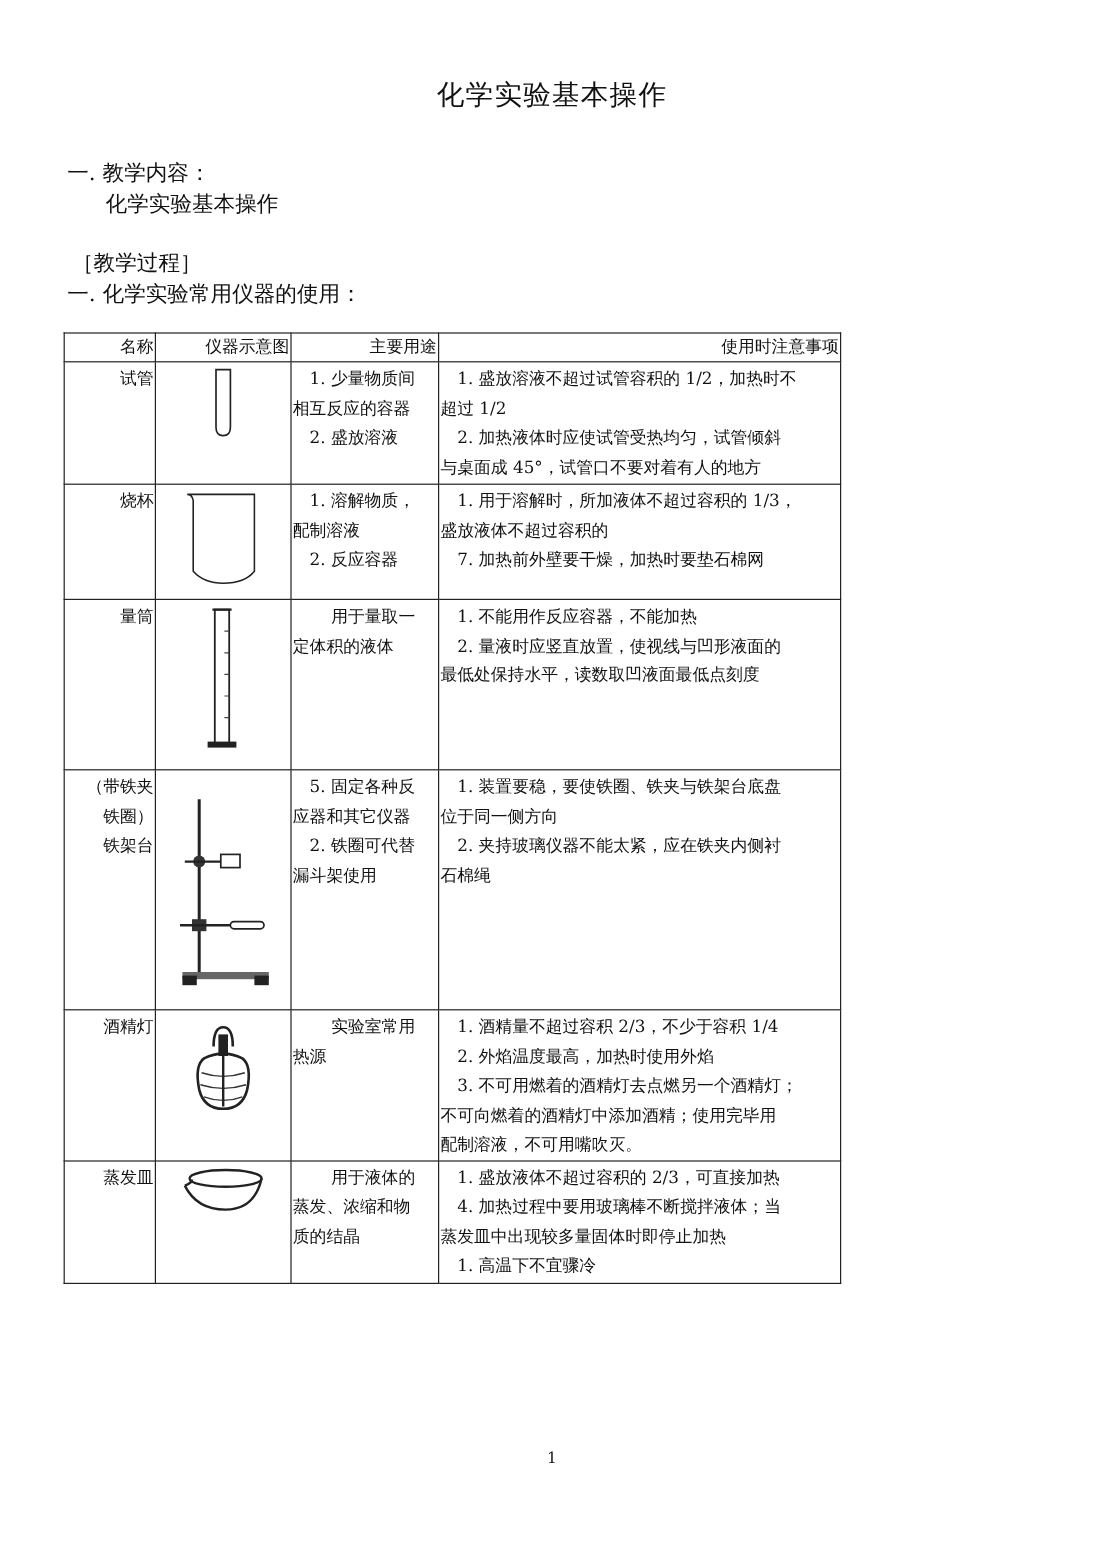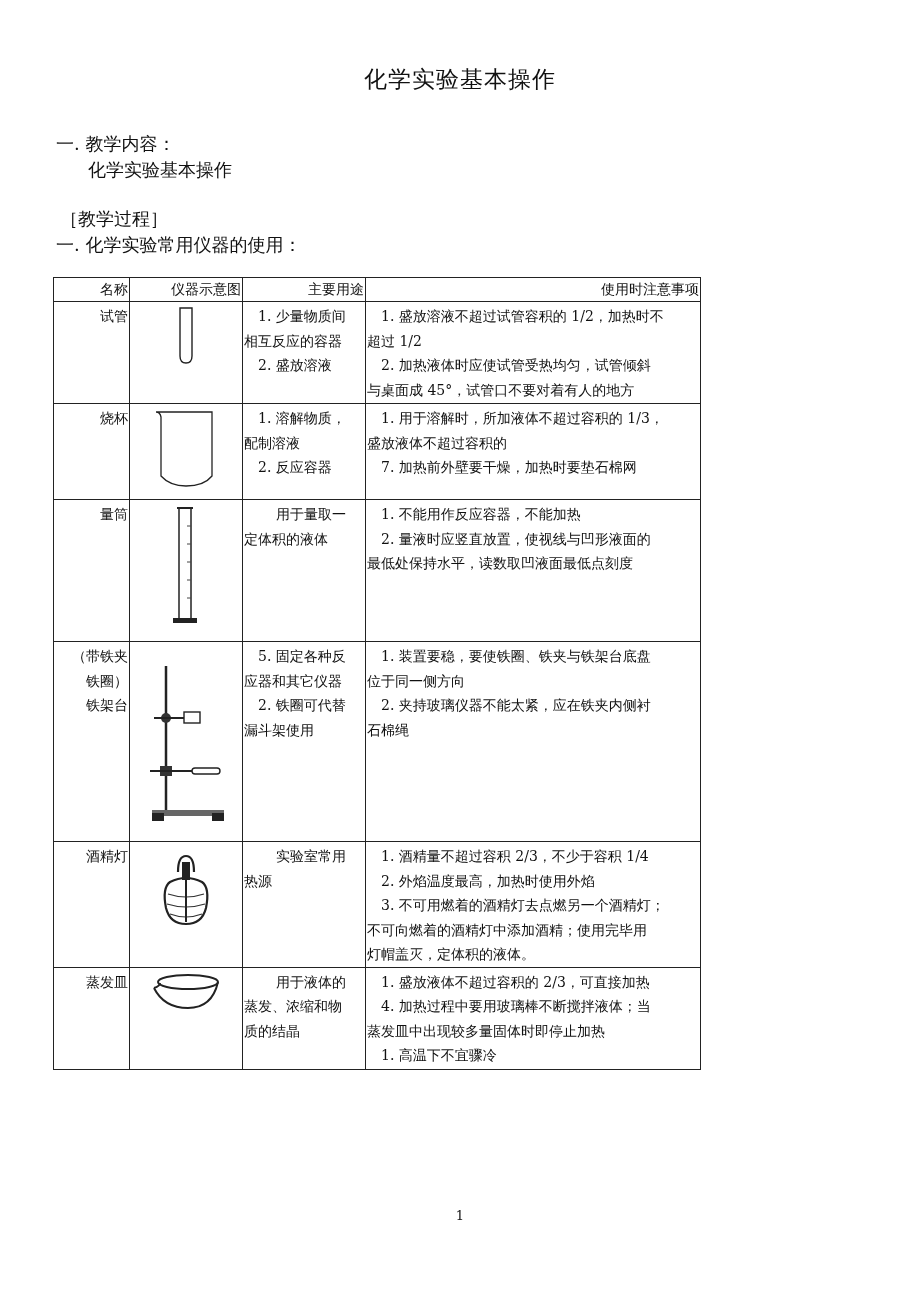--- a/index.html
+++ b/index.html
@@ -186,21 +186,21 @@
       </td>
       <td class="c-use">
         <span class="ind2">实验室常用</span>
         <span class="plain">热源</span>
       </td>
       <td class="c-note">
         <span class="ind">1. 酒精量不超过容积 2/3，不少于容积 1/4</span>
         <span class="ind">2. 外焰温度最高，加热时使用外焰</span>
         <span class="ind">3. 不可用燃着的酒精灯去点燃另一个酒精灯；</span>
         <span class="plain">不可向燃着的酒精灯中添加酒精；使用完毕用</span>
-        <span class="plain">灯帽盖灭，定体积的液体。</span>
+        <span class="plain">配制溶液，不可用嘴吹灭。</span>
       </td>
     </tr>
 
     <tr style="height:102px">
       <td class="c-name">蒸发皿</td>
       <td class="c-img">
         <span>
           <svg width="72" height="40" viewBox="0 0 72 40">
             <ellipse cx="38" cy="10" rx="30" ry="7" fill="none" stroke="#222" stroke-width="2"></ellipse>
             <path d="M4 16 Q10 14 10 11 M4 16 Q14 36 38 36 Q62 36 68 10" fill="none" stroke="#222" stroke-width="2"></path>

